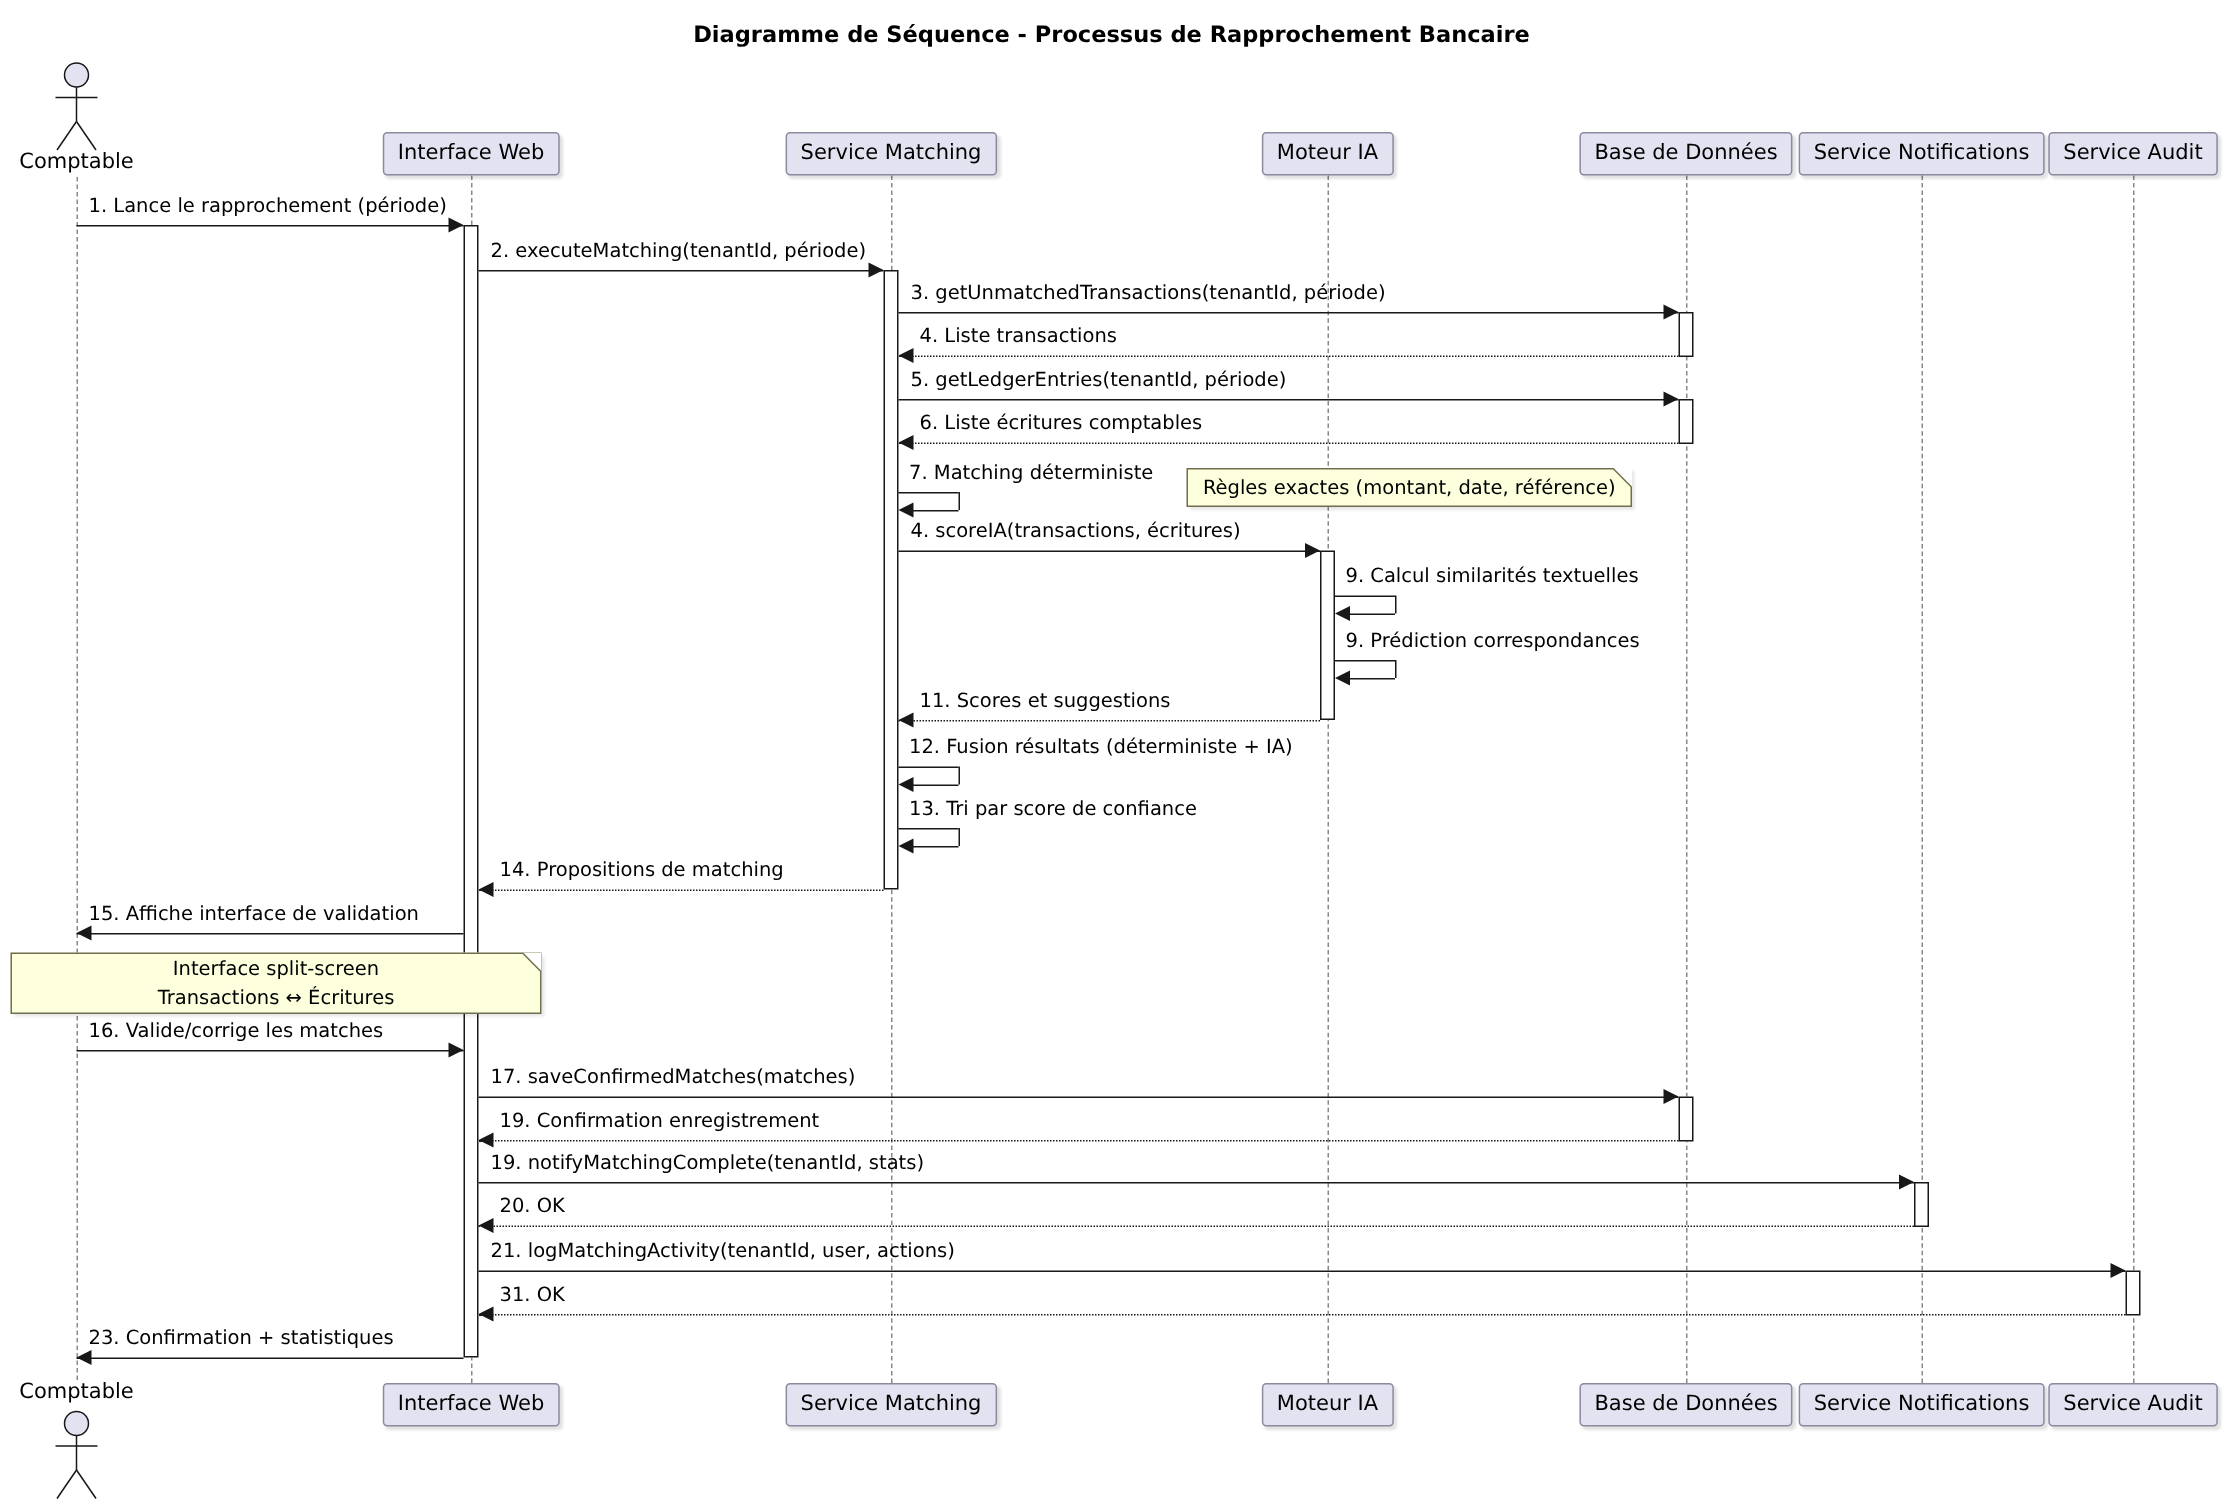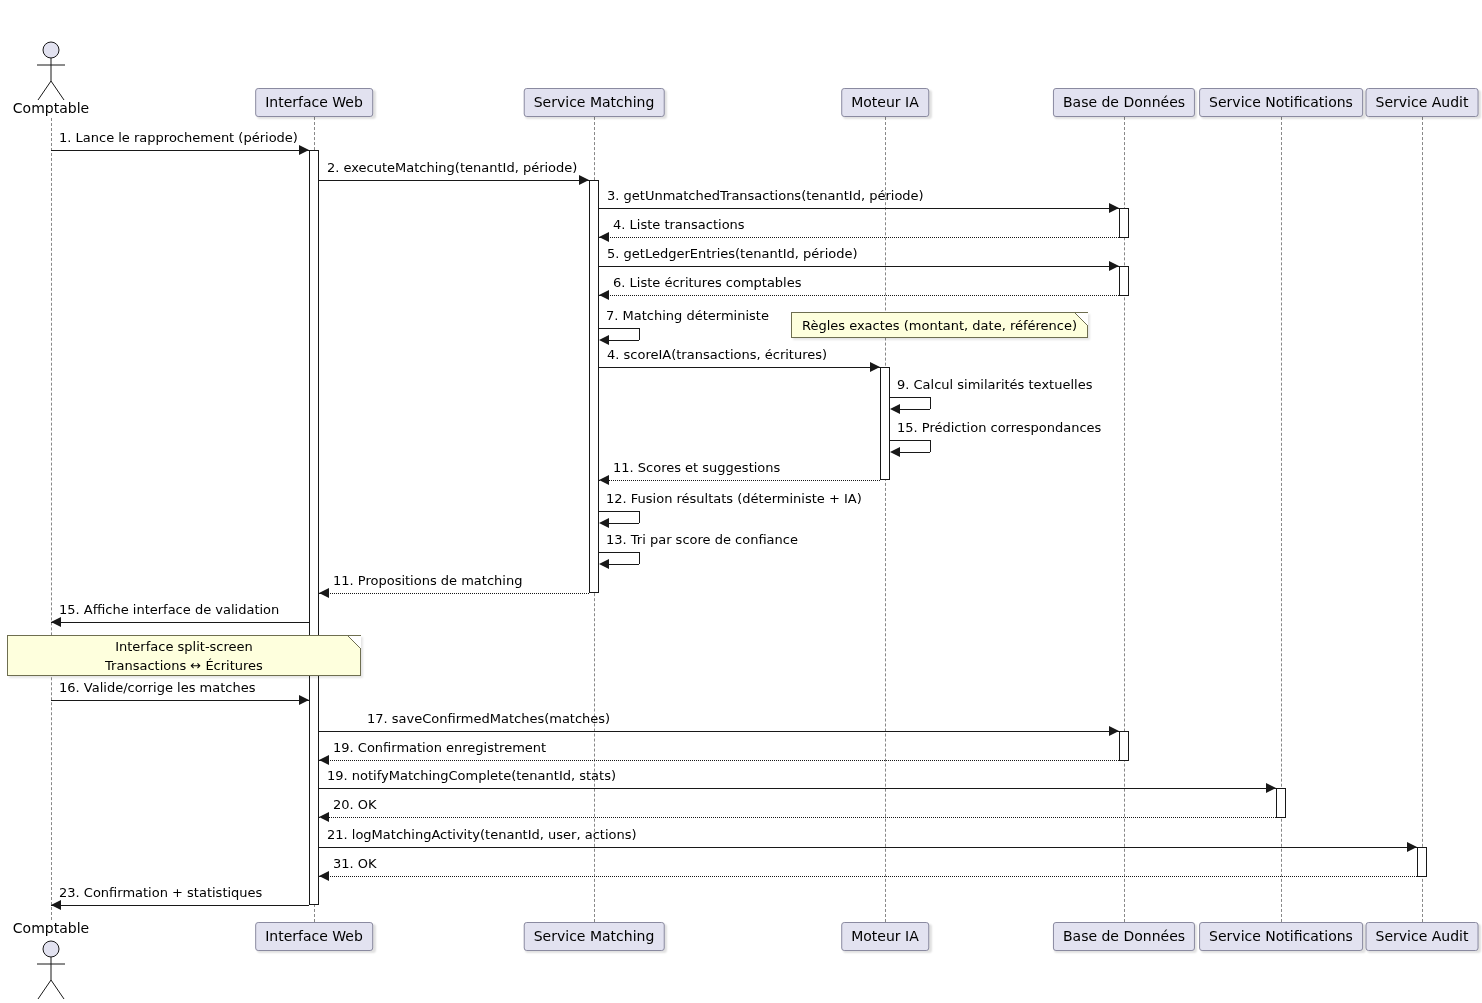--- a/index.html
+++ b/index.html
@@ -30,20 +30,21 @@
   .note{position:absolute;box-sizing:border-box;background:var(--note-fill,#FEFFDD);
     border:1px solid var(--note-border,#6E6E50);display:flex;flex-direction:column;
     justify-content:center;align-items:center;font-size:13px;line-height:19px;
     box-shadow:2px 2px 2px rgba(0,0,0,.10);}
   .note .fold{position:absolute;top:-1px;right:-1px;width:13px;height:13px;}
 </style>
 </head>
 <body>
 
 <div id="stage" style="--bg: #FFFFFF; --text: #000000; --line: #181818; --lifeline: #888888; --participant-fill: #E2E2F0; --participant-border: #8A8AA0; --note-fill: #FEFFDD; --note-border: #6E6E50;">
+  <div class="title">Diagramme de Séquence - Processus de Rapprochement Bancaire</div>
 <div class="lifeline" style="left: 51px; top: 118px; height: 802px;"></div>
     <div class="lifeline" style="left: 314px; top: 117px; height: 805px;"></div>
     <div class="lifeline" style="left: 594px; top: 117px; height: 805px;"></div>
     <div class="lifeline" style="left: 885px; top: 117px; height: 805px;"></div>
     <div class="lifeline" style="left: 1124px; top: 117px; height: 805px;"></div>
     <div class="lifeline" style="left: 1281px; top: 117px; height: 805px;"></div>
     <div class="lifeline" style="left: 1422px; top: 117px; height: 805px;"></div>
     <div class="act" style="left: 309px; top: 150px; height: 755px;"></div>
     <div class="act" style="left: 589px; top: 180px; height: 413px;"></div>
     <div class="act" style="left: 880px; top: 367px; height: 113px;"></div>
@@ -76,50 +77,50 @@
     <div class="ml solid" style="left: 608px; top: 340px; width: 31px;"></div>
     <div class="arr l" style="left: 599px; top: 335px;"></div>
     <div class="ml solid" style="left: 599px; top: 367px; width: 281px;"></div>
     <div class="arr r" style="left: 870px; top: 362px;"></div>
     <div class="mlabel" style="left: 607px; top: 347px;">4. scoreIA(transactions, écritures)</div>
     <div class="mlabel" style="left: 897px; top: 377px;">9. Calcul similarités textuelles</div>
     <div class="ml solid" style="left: 890px; top: 397px; width: 40px;"></div>
     <div class="vl" style="left: 930px; top: 397px; height: 12px;"></div>
     <div class="ml solid" style="left: 899px; top: 409px; width: 31px;"></div>
     <div class="arr l" style="left: 890px; top: 404px;"></div>
-    <div class="mlabel" style="left: 897px; top: 420px;">15. Prédiction correspondances</div>
+    <div class="mlabel" style="left: 897px; top: 420px;">9. Prédiction correspondances</div>
     <div class="ml solid" style="left: 890px; top: 440px; width: 40px;"></div>
     <div class="vl" style="left: 930px; top: 440px; height: 12px;"></div>
     <div class="ml solid" style="left: 899px; top: 452px; width: 31px;"></div>
     <div class="arr l" style="left: 890px; top: 447px;"></div>
     <div class="ml dotted" style="left: 599px; top: 480px; width: 281px;"></div>
     <div class="arr l" style="left: 599px; top: 475px;"></div>
     <div class="mlabel" style="left: 613px; top: 460px;">11. Scores et suggestions</div>
     <div class="mlabel" style="left: 606px; top: 491px;">12. Fusion résultats (déterministe + IA)</div>
     <div class="ml solid" style="left: 599px; top: 511px; width: 40px;"></div>
     <div class="vl" style="left: 639px; top: 511px; height: 12px;"></div>
     <div class="ml solid" style="left: 608px; top: 523px; width: 31px;"></div>
     <div class="arr l" style="left: 599px; top: 518px;"></div>
     <div class="mlabel" style="left: 606px; top: 532px; text-align: right;">13. Tri par score de confiance</div>
     <div class="ml solid" style="left: 599px; top: 552px; width: 40px;"></div>
     <div class="vl" style="left: 639px; top: 552px; height: 12px;"></div>
     <div class="ml solid" style="left: 608px; top: 564px; width: 31px;"></div>
     <div class="arr l" style="left: 599px; top: 559px;"></div>
     <div class="ml dotted" style="left: 319px; top: 593px; width: 270px;"></div>
     <div class="arr l" style="left: 319px; top: 588px;"></div>
-    <div class="mlabel" style="left: 333px; top: 573px;">11. Propositions de matching</div>
+    <div class="mlabel" style="left: 333px; top: 573px;">14. Propositions de matching</div>
     <div class="ml solid" style="left: 51px; top: 622px; width: 258px;"></div>
     <div class="arr l" style="left: 51px; top: 617px;"></div>
     <div class="mlabel" style="left: 59px; top: 602px;">15. Affiche interface de validation</div>
     <div class="ml solid" style="left: 51px; top: 700px; width: 258px;"></div>
     <div class="arr r" style="left: 299px; top: 695px;"></div>
     <div class="mlabel" style="left: 59px; top: 680px;">16. Valide/corrige les matches</div>
     <div class="ml solid" style="left: 319px; top: 731px; width: 800px;"></div>
     <div class="arr r" style="left: 1109px; top: 726px;"></div>
-    <div class="mlabel" style="left: 327px; top: 711px; margin-left: 40px;">17. saveConfirmedMatches(matches)</div>
+    <div class="mlabel" style="left: 327px; top: 711px;">17. saveConfirmedMatches(matches)</div>
     <div class="ml dotted" style="left: 319px; top: 760px; width: 800px;"></div>
     <div class="arr l" style="left: 319px; top: 755px;"></div>
     <div class="mlabel" style="left: 333px; top: 740px;">19. Confirmation enregistrement</div>
     <div class="ml solid" style="left: 319px; top: 788px; width: 957px;"></div>
     <div class="arr r" style="left: 1266px; top: 783px;"></div>
     <div class="mlabel" style="left: 327px; top: 768px;">19. notifyMatchingComplete(tenantId, stats)</div>
     <div class="ml dotted" style="left: 319px; top: 817px; width: 957px;"></div>
     <div class="arr l" style="left: 319px; top: 812px;"></div>
     <div class="mlabel" style="left: 333px; top: 797px;">20. OK</div>
     <div class="ml solid" style="left: 319px; top: 847px; width: 1098px;"></div>

